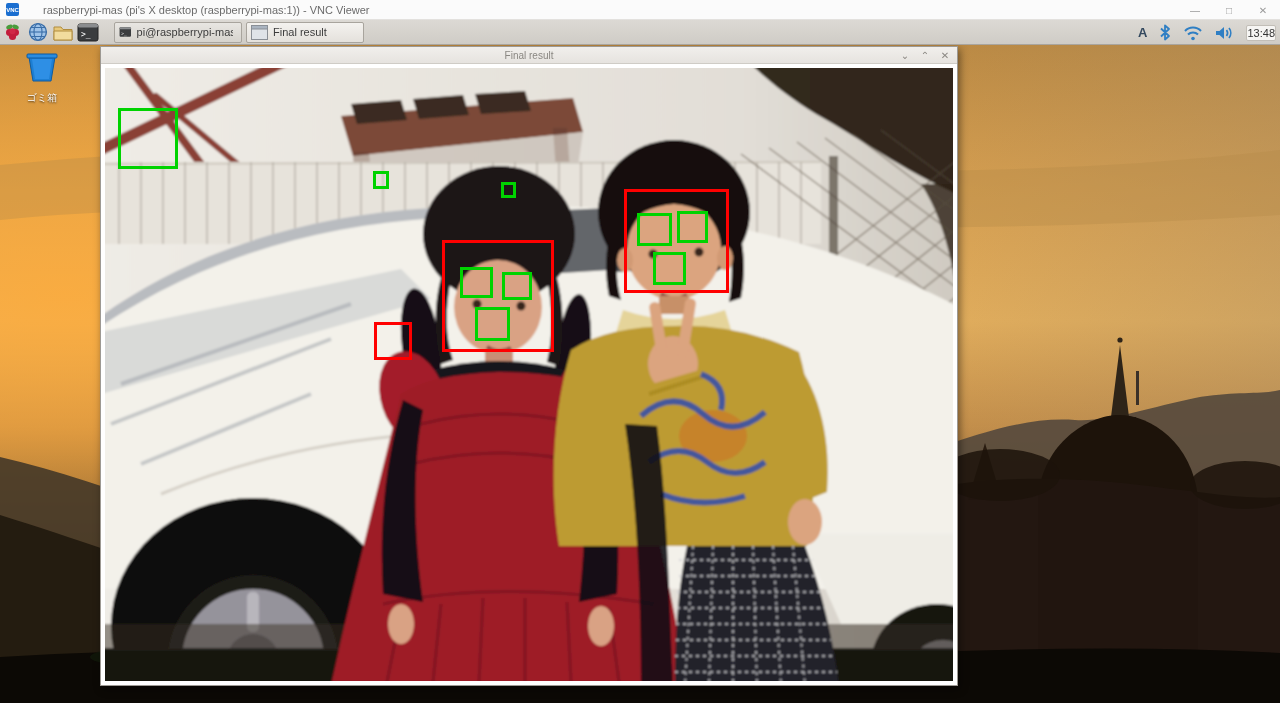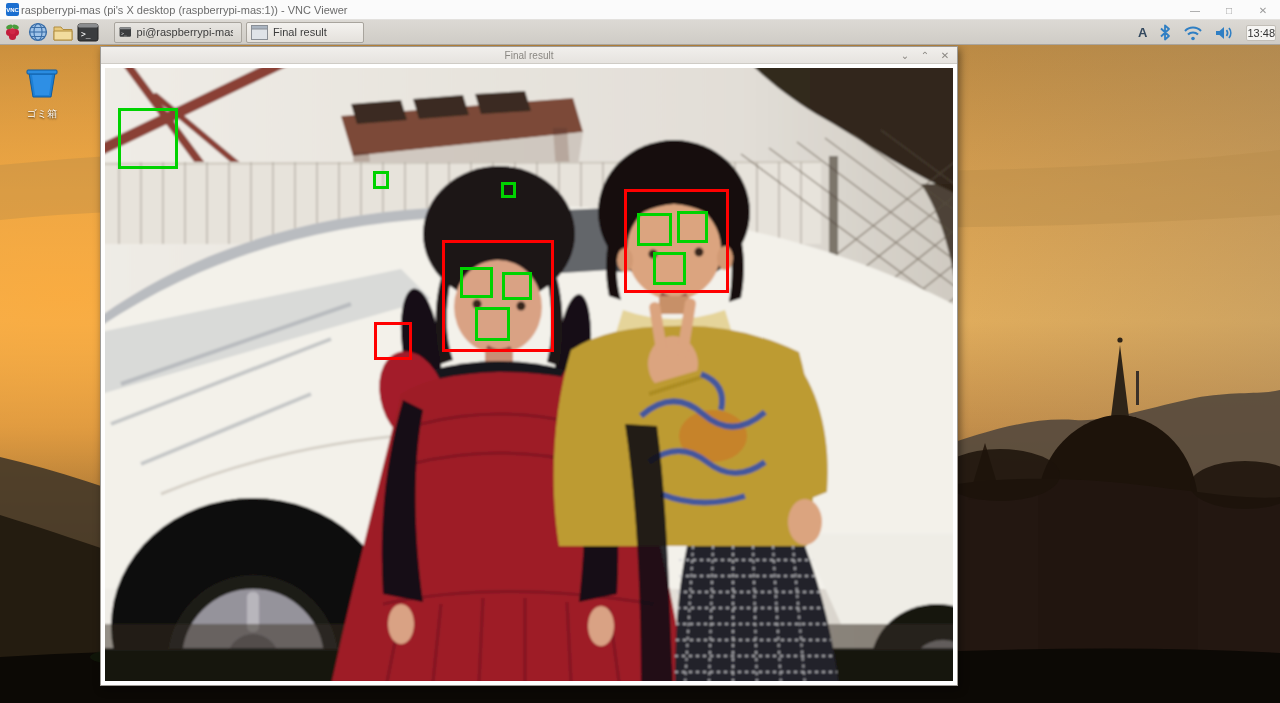--- a/index.html
+++ b/index.html
@@ -4,21 +4,21 @@
 <style>
   * { margin:0; padding:0; box-sizing:border-box; }
   html,body { width:1280px; height:703px; overflow:hidden; background:#000;
               font-family:"Liberation Sans", sans-serif; }
 
   
   #vnc-titlebar { position:absolute; left:0; top:0; width:1280px; height:20px;
     background:#fbfbfb; border-bottom:1px solid #e3e1de; display:flex; align-items:center; }
   #vnc-app-icon { width:13px; height:13px; margin-left:6px; background:#1a6ed0; border-radius:2px;
     color:#fff; font-size:6px; font-weight:bold; display:flex; align-items:center; justify-content:center; }
-  #vnc-title-text { margin-left:2px; font-size:11px; color:#6b6b6b; }
+  #vnc-title-text { margin-left:24px; font-size:11px; color:#6b6b6b; }
   #vnc-controls { position:absolute; right:0; top:0; height:20px; display:flex; }
   .vnc-ctl { width:34px; height:20px; display:flex; align-items:center; justify-content:center;
     color:#9a9a9a; font-size:10px; }
 
   
   #taskbar { position:absolute; left:0; top:20px; width:1280px; height:25px;
     background:linear-gradient(#dcd9d4,#cfccc6); border-bottom:1px solid #a9a59e;
     display:flex; align-items:center; }
   .launcher { width:25px; height:23px; display:flex; align-items:center; justify-content:center; }
   .taskbtn { height:21px; margin-left:4px; display:flex; align-items:center; gap:5px;
@@ -27,21 +27,21 @@
   .taskbtn.active { background:linear-gradient(#f4f2ef,#e4e1dc); }
   .taskbtn .lbl { white-space:nowrap; overflow:hidden; }
   #tray { position:absolute; right:4px; top:0; height:25px; display:flex; align-items:center; gap:12px; }
   #kbd-layout { font-size:13px; font-weight:bold; color:#33485e; }
   #clock { font-size:11px; color:#333; background:#f6f5f3; border:1px solid #c2beb7;
     border-radius:2px; padding:1px 0; }
 
   
   #desktop { position:absolute; left:0; top:45px; width:1280px; height:658px; overflow:hidden; }
   #wallpaper { position:absolute; left:0; top:0; }
-  #trash { position:absolute; left:14px; top:22px; width:56px; text-align:center; }
+  #trash { position:absolute; left:14px; top:6px; width:56px; text-align:center; }
   #trash .tlabel { margin-top:2px; font-size:10px; color:#fff; text-shadow:0 1px 2px rgba(0,0,0,.8); }
 
   
   #result-window { position:absolute; left:100px; top:1px; width:858px; height:640px;
     border:1px solid #9d9993; background:#eceae7; box-shadow:2px 3px 8px rgba(0,0,0,.45); }
   #rw-titlebar { position:relative; height:17px; background:linear-gradient(#f1efec,#e6e3df);
     border-bottom:1px solid #cfccc6; display:flex; align-items:center; justify-content:center; }
   #rw-title { font-size:10px; color:#8a8782; }
   #rw-controls { position:absolute; right:4px; top:0; height:17px; display:flex; gap:4px; }
   .rw-ctl { width:16px; height:17px; display:flex; align-items:center; justify-content:center;

